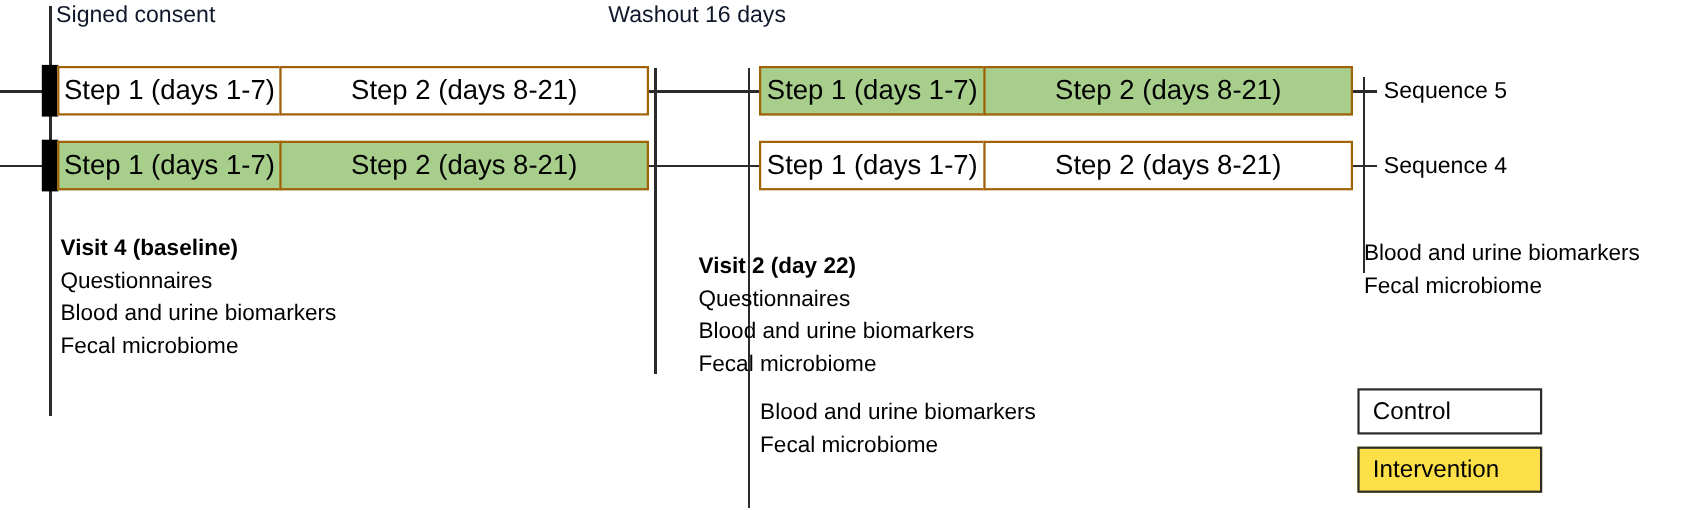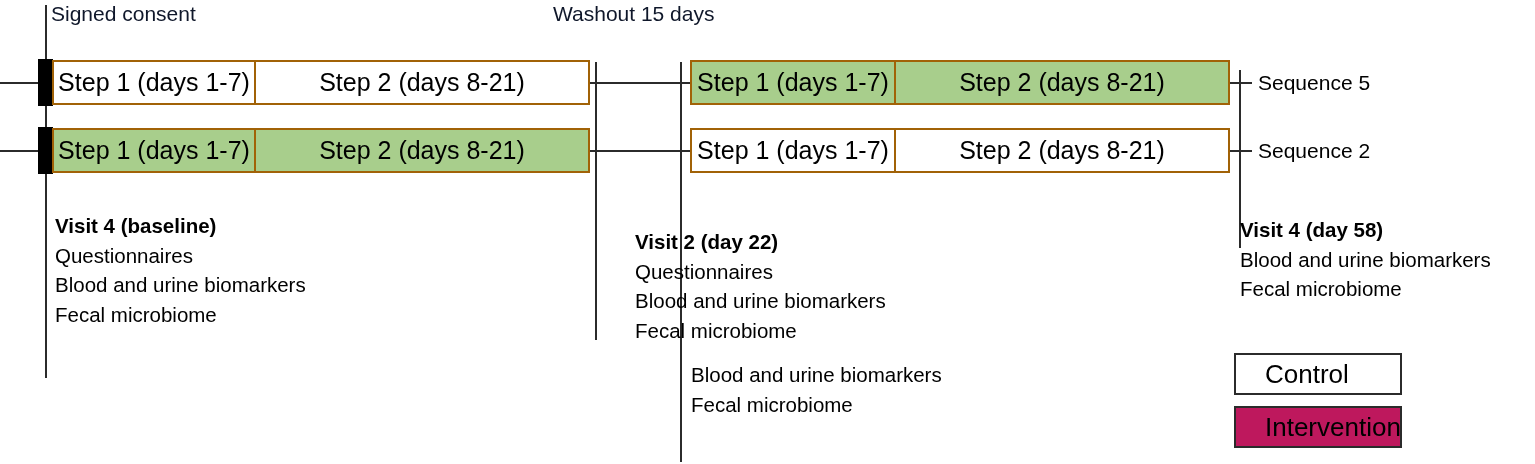--- a/index.html
+++ b/index.html
@@ -60,26 +60,26 @@
   }
   .visitblock .vtitle {
     font-weight: bold;
   }
   .legendbox {
     position: absolute;
     box-sizing: border-box;
     border: 2px solid #2b2b2b;
     display: flex;
     align-items: center;
-    font-size: 26px;
-    padding-left: 29px;
+    font-size: 22px;
+    padding-left: 12px;
     white-space: nowrap;
     background: #ffffff;
   }
-  .legendbox.green { background: #be185d; }
+  .legendbox.green { background: #fde047; }
 </style>
 </head>
 <body>
 
 <div id="canvas">
 
   <svg id="lines" viewBox="0 0 1535 464" width="1535" height="464">
     <g stroke="#2b2b2b" stroke-width="2.4" fill="none" shape-rendering="crispEdges">
 
       <line x1="46" y1="5" x2="46" y2="378"></line>
@@ -96,39 +96,39 @@
       <line x1="681" y1="62" x2="681" y2="462"></line>
 
       <line x1="1240" y1="70" x2="1240" y2="248"></line>
 
       <line x1="1228" y1="83" x2="1252" y2="83"></line>
       <line x1="1228" y1="151" x2="1252" y2="151"></line>
     </g>
   </svg>
 
   <div class="hdr" style="left:51px; top:2px;">Signed consent</div>
-  <div class="hdr" style="left:553px; top:2px;">Washout 15 days</div>
+  <div class="hdr" style="left:553px; top:2px;">Washout 16 days</div>
 
   <div class="blackblock" style="left:38px; top:59px; width:15px; height:47px;"></div>
   <div class="blackblock" style="left:38px; top:127px; width:15px; height:47px;"></div>
 
   <div class="stepbox" style="left:52px; top:60px; width:204px; height:45px;">Step 1 (days 1-7)</div>
   <div class="stepbox" style="left:254px; top:60px; width:336px; height:45px;">Step 2 (days 8-21)</div>
 
   <div class="stepbox green" style="left:52px; top:128px; width:204px; height:45px;">Step 1 (days 1-7)</div>
   <div class="stepbox green" style="left:254px; top:128px; width:336px; height:45px;">Step 2 (days 8-21)</div>
 
   <div class="stepbox green" style="left:690px; top:60px; width:206px; height:45px;">Step 1 (days 1-7)</div>
   <div class="stepbox green" style="left:894px; top:60px; width:336px; height:45px;">Step 2 (days 8-21)</div>
 
   <div class="stepbox" style="left:690px; top:128px; width:206px; height:45px;">Step 1 (days 1-7)</div>
   <div class="stepbox" style="left:894px; top:128px; width:336px; height:45px;">Step 2 (days 8-21)</div>
 
   <div class="seqlabel" style="left:1258px; top:72px;">Sequence 5</div>
-  <div class="seqlabel" style="left:1258px; top:140px;">Sequence 2</div>
+  <div class="seqlabel" style="left:1258px; top:140px;">Sequence 4</div>
 
   <div class="visitblock" style="left:55px; top:211px;">
     <div class="vtitle">Visit 4 (baseline)</div>
     <div>Questionnaires</div>
     <div>Blood and urine biomarkers</div>
     <div>Fecal microbiome</div>
   </div>
 
   <div class="visitblock" style="left:605px; top:227px;margin-left:30px;">
     <div class="vtitle">Visit 2 (day 22)</div>
@@ -136,21 +136,20 @@
     <div>Blood and urine biomarkers</div>
     <div>Fecal microbiome</div>
   </div>
 
   <div class="visitblock" style="left:691px; top:360px;">
     <div>Blood and urine biomarkers</div>
     <div>Fecal microbiome</div>
   </div>
 
   <div class="visitblock" style="left:1240px; top:215px;">
-    <div class="vtitle">Visit 4 (day 58)</div>
     <div>Blood and urine biomarkers</div>
     <div>Fecal microbiome</div>
   </div>
 
   <div class="legendbox" style="left:1234px; top:353px; width:168px; height:42px;">Control</div>
   <div class="legendbox green" style="left:1234px; top:406px; width:168px; height:42px;">Intervention</div>
 
 </div>
 
 </body></html>

